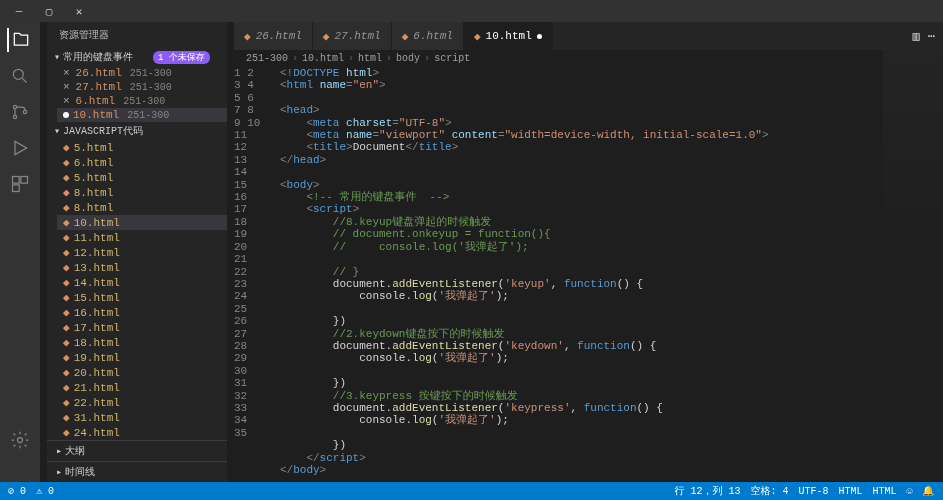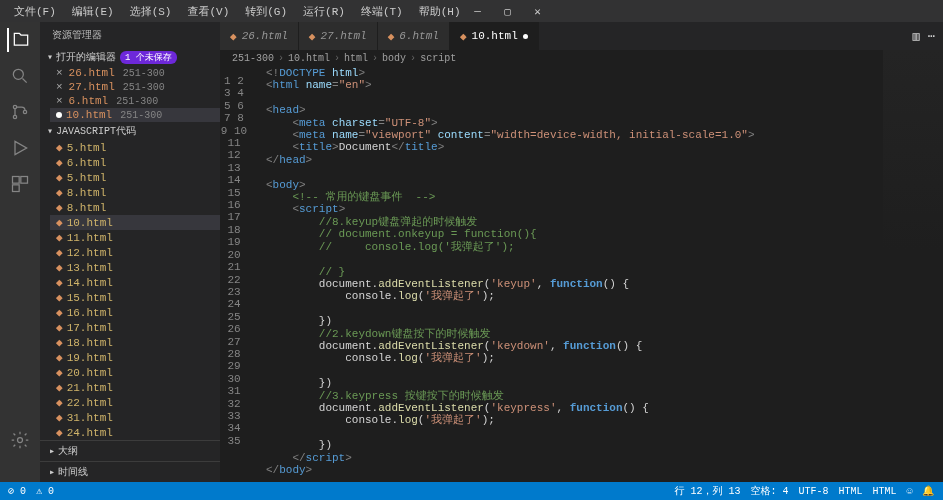--- a/index.html
+++ b/index.html
@@ -3,79 +3,69 @@
 <meta charset="utf-8">
 <style>
 * { margin: 0; padding: 0; box-sizing: border-box; }
 body { font-family: Consolas, 'Courier New', monospace; font-size: 12px; background: #1e1e1e; color: #cccccc; width: 943px; height: 500px; overflow: hidden; display: flex; flex-direction: column; }
 .titlebar { height: 22px; background: #323233; display: flex; align-items: center; padding: 0 8px; font-size: 11px; color: #cccccc; }
 .menu { display: flex; gap: 4px; }
 .menu-item { padding: 2px 6px; cursor: pointer; }
 .title { flex: 1; text-align: center; color: #999; }
 .win-controls { display: flex; gap: 8px; }
 .win-btn { width: 22px; text-align: center; cursor: pointer; color: #ccc; }
-.main { flex: 1; display: flex; overflow: hidden; }
+.main { flex: 1; display: flex; overflow: hidden; gap: 7px; }
 .activity-bar { width: 40px; background: #333333; display: flex; flex-direction: column; align-items: center; padding-top: 6px; gap: 12px; }
 .activity-icon { width: 24px; height: 24px; display: flex; align-items: center; justify-content: center; color: #858585; cursor: pointer; }
 .activity-icon.active { color: #fff; border-left: 2px solid #fff; margin-left: -2px; padding-left: 2px; }
 .activity-bottom { margin-top: auto; margin-bottom: 30px; display: flex; flex-direction: column; gap: 12px; }
 .sidebar { width: 180px; background: #252526; display: flex; flex-direction: column; font-size: 11px; overflow: hidden; }
 .sidebar-title { padding: 6px 12px; font-size: 10px; color: #bbb; text-transform: uppercase; }
 .section-header { display: flex; align-items: center; padding: 2px 4px; font-size: 10px; color: #ccc; cursor: pointer; }
 .chev { width: 12px; text-align: center; }
-.badge { background: #6d28d9; color: #fff; border-radius: 6px; padding: 0 5px; font-size: 9px; margin-left: 4px; }
+.badge { background: #8b5cf6; color: #fff; border-radius: 6px; padding: 0 5px; font-size: 9px; margin-left: 20px; }
 .file-list { padding-left: 10px; }
 .file-item { display: flex; align-items: center; padding: 1px 6px; cursor: pointer; font-size: 11px; color: #ccc; gap: 4px; }
 .file-item.active { background: #37373d; }
 .dot { width: 6px; height: 6px; border-radius: 50%; background: #fff; }
 .file-item .fname { color: #d0b46a; }
 .file-item .fname.html5 { color: #d8915f; }
 .file-item .path { color: #858585; font-size: 10px; margin-left: 4px; }
 .close-x { color: #aaa; margin-right: 2px; }
 .sidebar-bottom { margin-top: auto; }
 .collapsed-section { padding: 3px 6px; font-size: 10px; color: #ccc; border-top: 1px solid #3c3c3c; display: flex; align-items: center; }
 .editor-area { flex: 1; display: flex; flex-direction: column; background: #1e1e1e; position: relative; }
 .tabs { display: flex; background: #252526; height: 28px; align-items: stretch; }
 .tab { display: flex; align-items: center; padding: 0 10px; border-right: 1px solid #1e1e1e; color: #969696; font-size: 11px; gap: 5px; cursor: pointer; font-style: italic; background: #2d2d2d; }
 .tab.active { background: #1e1e1e; color: #fff; font-style: normal; }
 .tab .icon5 { color: #d8915f; }
 .tab .mod { width: 5px; height: 5px; border-radius: 50%; background: #fff; }
 .tabs-right { margin-left: auto; display: flex; align-items: center; gap: 8px; padding: 0 8px; color: #ccc; }
 .breadcrumbs { display: flex; align-items: center; padding: 3px 12px; font-size: 10px; color: #a0a0a0; gap: 4px; background: #1e1e1e; }
 .crumb-sep { color: #666; }
 .editor-body { flex: 1; display: flex; overflow: hidden; position: relative; }
-.gutter { width: 42px; text-align: center; padding-right: 14px; color: #858585; font-size: 11px; line-height: 12.4px; padding-top: 0; user-select: none; margin-top: 8px; }
+.gutter { width: 42px; text-align: left; padding-right: 14px; color: #858585; font-size: 11px; line-height: 12.4px; padding-top: 0; user-select: none; }
 .code { flex: 1; font-size: 11px; line-height: 12.4px; white-space: pre; padding-left: 4px; overflow: hidden; }
 .tok-doctype,.tok-tag { color: #569cd6; }
 .tok-punct { color: #808080; }
 .tok-attr { color: #9cdcfe; }
 .tok-str { color: #ce9178; }
 .tok-text { color: #d4d4d4; }
 .tok-cmt { color: #6a9955; }
-.tok-kw { color: #569cd6; font-weight: bold; }
+.tok-kw { color: #569cd6; }
 .tok-fn { color: #dcdcaa; }
 .minimap { position: absolute; right: 0; top: 28px; width: 60px; height: 200px; background: linear-gradient(#2a2a2a,#1e1e1e); opacity: .5; }
 .statusbar { height: 18px; background: #007acc; display: flex; align-items: center; font-size: 10px; color: #fff; padding: 0 8px; gap: 10px; }
 .statusbar .spacer { flex: 1; }
 .status-item { cursor: pointer; }
 </style>
 </head>
 <body>
 
 <div class="titlebar">
-  <div class="menu" id="menu-bar">
-      <div class="menu-item">文件(F)</div>
-      <div class="menu-item">编辑(E)</div>
-      <div class="menu-item">选择(S)</div>
-      <div class="menu-item">查看(V)</div>
-      <div class="menu-item">转到(G)</div>
-      <div class="menu-item">运行(R)</div>
-      <div class="menu-item">终端(T)</div>
-      <div class="menu-item">帮助(H)</div>
-    </div>
   <div class="win-controls">
     <div class="win-btn">—</div>
     <div class="win-btn">▢</div>
     <div class="win-btn">✕</div>
   </div>
 </div>
 
 <div class="main">
 
   <div class="activity-bar">
@@ -117,21 +107,21 @@
             <path d="M12 2v3m0 14v3M4.2 4.2l2.1 2.1m11.4 11.4l2.1 2.1M2 12h3m14 0h3M4.2 19.8l2.1-2.1m11.4-11.4l2.1-2.1"></path>
           </svg>
         </div>
     </div>
   </div>
 
   <div class="sidebar">
     <div class="sidebar-title">资源管理器</div>
     <div class="section-header">
       <span class="chev">▾</span>
-      <span>打开的编辑器</span>
+      <span>常用的键盘事件</span>
       <span class="badge">1 个未保存</span>
     </div>
     <div class="file-list" id="open-editors">
         <div class="file-item">
           <span class="close-x">×</span>
           <span class="fname html5">26.html</span>
           <span class="path">251-300</span>
         </div>
         <div class="file-item">
           <span class="close-x">×</span>

